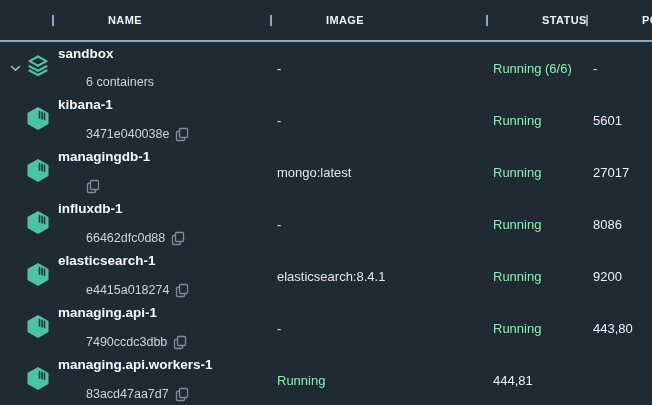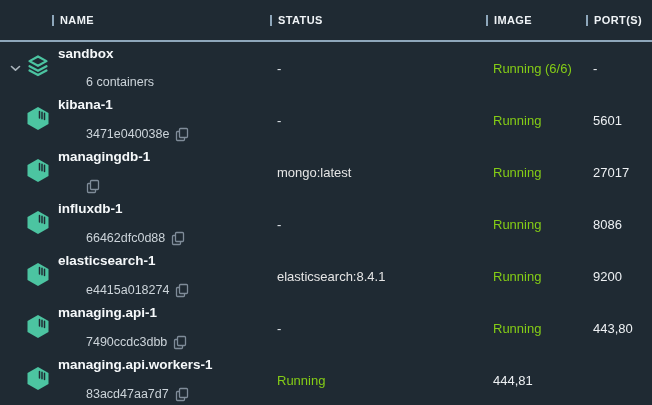--- a/index.html
+++ b/index.html
@@ -12,61 +12,61 @@
   .table{width:652px;}
   .hrow{
     display:grid;
     grid-template-columns:52px 218px 216px 100px 1fr;
     height:40px;
     align-items:center;
     border-bottom:2px solid #8ea7bb;
   }
   .hcell{
     display:flex;align-items:center;
-    font-size:11px;font-weight:700;color:#eff3f6;letter-spacing:.4px;
+    font-size:11px;font-weight:700;color:#eff3f6;letter-spacing:.4px;gap:48px;
   }
   .hbar{width:2px;height:11px;background:#8ea7bb;margin-right:6px;flex:none;}
   #rows{display:block;}
   .row{
     display:grid;
     grid-template-columns:52px 218px 216px 100px 1fr;
     height:52px;
     align-items:center;
   }
   .c-icon{display:flex;align-items:center;padding-left:10px;gap:4px;}
   .chevron{display:flex;align-items:center;flex:none;}
   .hidden{visibility:hidden;}
   .c-name{padding-left:6px;display:flex;flex-direction:column;gap:14px;}
   .name{font-weight:700;font-size:13.5px;color:#f5f8fa;line-height:1.1;}
   .subline{display:flex;align-items:center;gap:6px;margin-left:28px;}
   .sub{font-size:12.5px;color:#ccd4da;line-height:1.1;}
   .copy{display:flex;align-items:center;cursor:pointer;}
   .c-image{padding-left:7px;font-size:13px;}
   .c-image .link{color:#e5e5e5;cursor:pointer;}
   .c-image .dash{color:#e3e8ec;}
-  .c-status{padding-left:7px;font-size:13px;color:#84cc16;}
+  .c-status{padding-left:7px;font-size:13px;color:#86efac;}
   .c-ports{padding-left:7px;font-size:13px;color:#edf0f3;}
 </style>
 </head>
 <body>
 
 <div class="table">
   <div class="hrow">
     <div class="hcell"></div>
     <div class="hcell">
       <span class="hbar"></span>
       <span>NAME</span>
     </div>
     <div class="hcell">
       <span class="hbar"></span>
+      <span>IMAGE</span>
+    </div>
+    <div class="hcell">
+      <span class="hbar"></span>
       <span>STATUS</span>
-    </div>
-    <div class="hcell">
-      <span class="hbar"></span>
-      <span>IMAGE</span>
     </div>
     <div class="hcell">
       <span class="hbar"></span>
       <span>PORT(S)</span>
     </div>
   </div>
   <div id="rows">
       <div class="row">
     <div class="cell c-icon">
       <span class="chevron">

